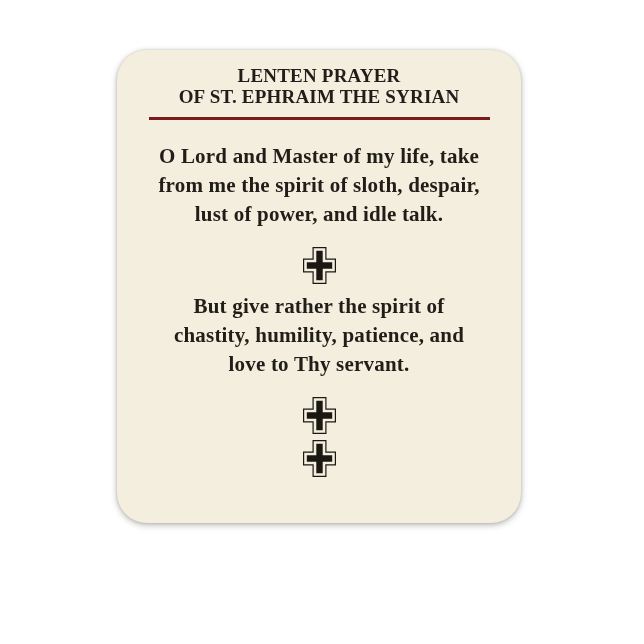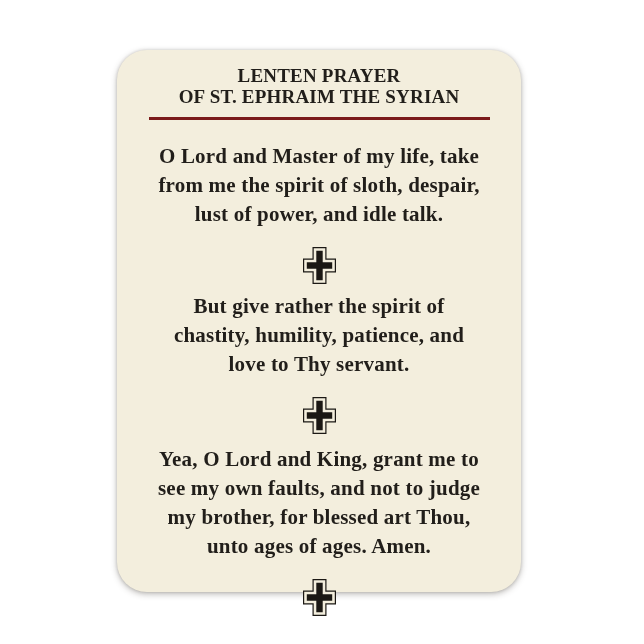--- a/index.html
+++ b/index.html
@@ -11,21 +11,21 @@
     overflow: hidden;
   }
   .page {
     width: 644px; height: 644px;
     position: relative;
     background: var(--page-bg, #ffffff);
   }
   .card {
     position: absolute;
     left: 117px; top: 50px;
-    width: 404px; height: 542px;
+    width: 404px; height: 473px;
     box-sizing: border-box;
     background: var(--card-bg, #f3eedd);
     border-radius: 30px;
     box-shadow: 0 2px 6px rgba(60,55,45,0.35), 0 0 3px rgba(60,55,45,0.18);
     text-align: center;
     padding-top: 15px;
   }
   .title {
     margin: 0;
     font-size: 19px;
@@ -100,24 +100,20 @@
 chastity, humility, patience, and
 love to Thy servant.</p>
 
     <span class="cross cross-2">
       <svg width="33" height="37" viewBox="0 0 33 37" aria-hidden="true">
         <path class="cross-outline" d="M12 2.5 H21 V14 H30.5 V23 H21 V34.5 H12 V23 H2.5 V14 H12 Z"></path>
         <path class="cross-core" d="M12 2.5 H21 V14 H30.5 V23 H21 V34.5 H12 V23 H2.5 V14 H12 Z"></path>
       </svg>
     </span>
 
-    <p class="para para-3">Yea, O Lord and King, grant me to
-see my own faults, and not to judge
-my brother, for blessed art Thou,
-unto ages of ages. Amen.</p>
 
     <span class="cross cross-3">
       <svg width="33" height="37" viewBox="0 0 33 37" aria-hidden="true">
         <path class="cross-outline" d="M12 2.5 H21 V14 H30.5 V23 H21 V34.5 H12 V23 H2.5 V14 H12 Z"></path>
         <path class="cross-core" d="M12 2.5 H21 V14 H30.5 V23 H21 V34.5 H12 V23 H2.5 V14 H12 Z"></path>
       </svg>
     </span>
 
   </div>
 </div>

